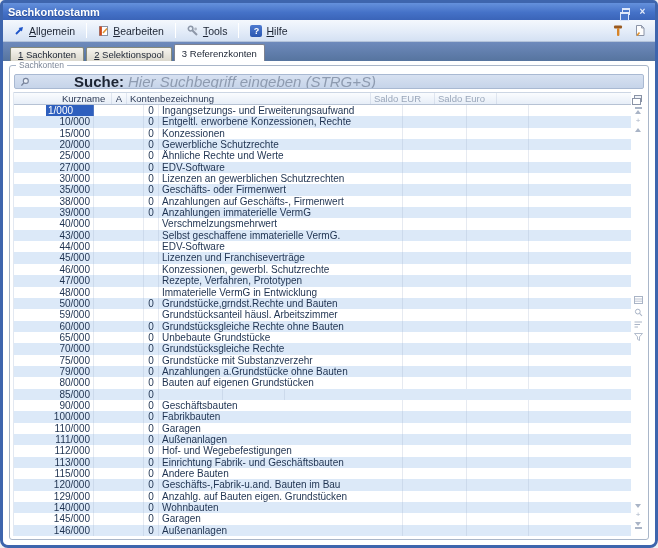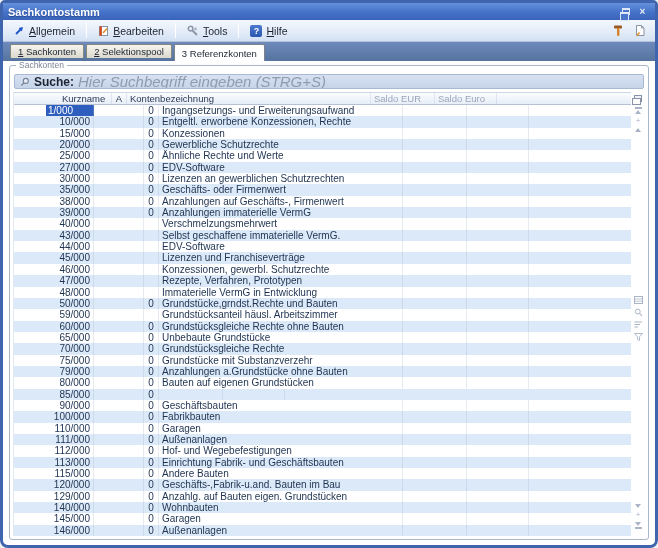--- a/index.html
+++ b/index.html
@@ -46,21 +46,21 @@
   .spacer { flex:1; }
   .help-box { width:12px; height:12px; background:linear-gradient(#4d7ad0,#2a56b0);
     border-radius:2px; color:#fff; font-size:9px; font-weight:bold;
     display:flex; align-items:center; justify-content:center; }
   .right-tool { padding:2px 4px; display:flex; align-items:center; }
 
   
   .tabstrip {
     height:19px; flex:0 0 19px;
     background:linear-gradient(180deg,#6e8abc,#56749f);
-    display:flex; padding:2px 0 0 7px;
+    display:flex; align-items:flex-end; padding:17px 0 0 7px;
   }
   .tab {
     font-size:9.5px; color:#1c2433; padding:1px 7px 1px;
     background:linear-gradient(180deg,#f7f5ef,#dbd8cd);
     border:1px solid #85897b; border-bottom:none;
     border-radius:2px 2px 0 0; margin-right:2px; height:14px; line-height:12px;
     white-space:nowrap;
   }
   .tab.active { background:#fff; height:17px; line-height:15px; font-weight:normal;
     border-color:#7e828f; position:relative; z-index:2; }
@@ -72,21 +72,21 @@
   .groupbox .legend { position:absolute; top:-6px; left:6px; background:#fff;
     padding:0 3px; font-size:8.5px; color:#7c8698; }
 
   
   .searchbar {
     height:15px; margin:0 1px 3px;
     background:linear-gradient(180deg,#d7e1f1,#c6d4e9);
     border:1px solid #a9b9d2; border-radius:2px;
     display:flex; align-items:center; gap:4px; padding:0 5px;
   }
-  .searchbar .lbl { font-size:12px; font-weight:bold; color:#1c2433; }
+  .searchbar .lbl { font-size:15px; font-weight:bold; color:#1c2433;margin-left:40px; }
   .searchbar input { flex:1; background:transparent; border:none; outline:none;
     font-size:15px; color:#2c3a55; font-family:"Liberation Sans",sans-serif; height:12px; }
   .searchbar input::placeholder { font-style:italic; color:#8e9bb0; opacity:1; }
 
   
   .tablewrap { display:flex; height:calc(100% - 18px); }
   .grid { flex:1; display:flex; flex-direction:column; overflow:hidden;
     border-left:1px solid #e2e8f1; }
   .gridhead { height:13px; flex:0 0 13px; display:flex;
     background:linear-gradient(180deg,#fafcfe,#e7eef8);

